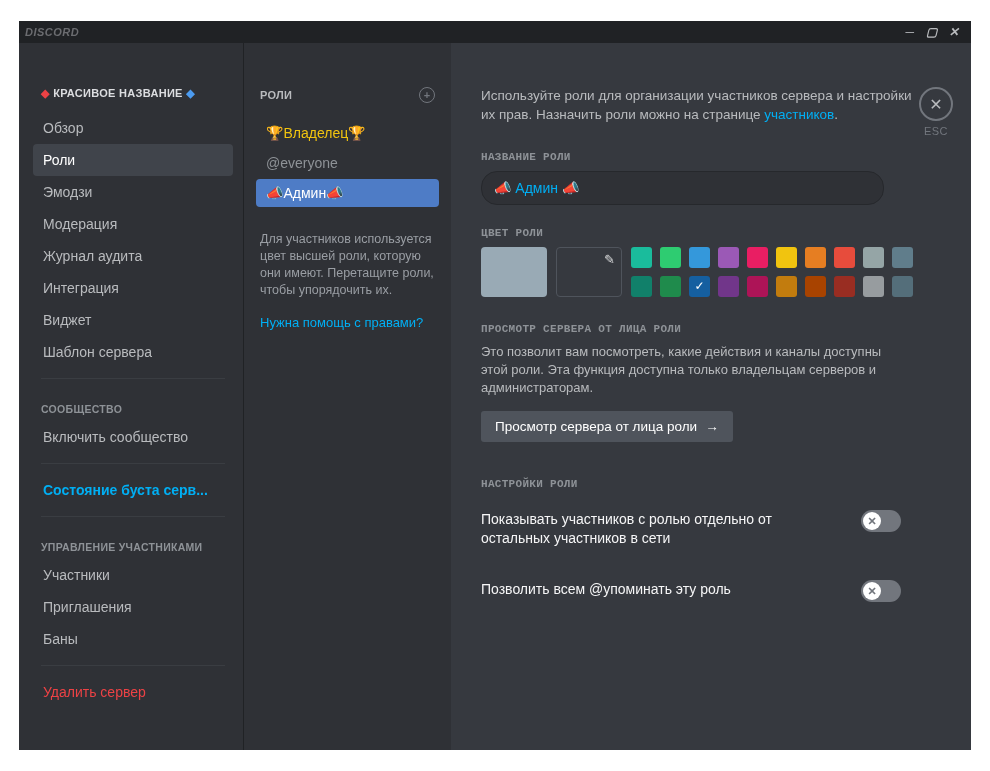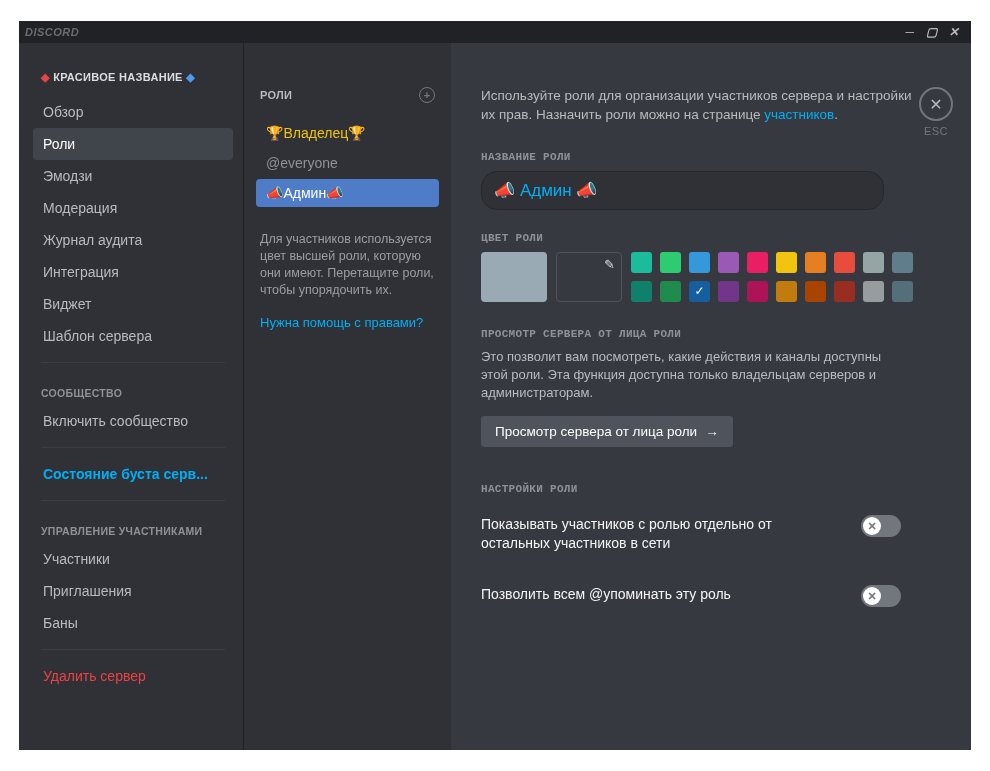--- a/index.html
+++ b/index.html
@@ -40,21 +40,21 @@
 .body-row {
   display: flex;
   flex: 1;
   min-height: 0;
 }
 
 .sidebar {
   width: 224px;
   background: #2f3136;
   color: #b9bbbe;
-  padding: 28px 10px 20px 14px;
+  padding: 44px 10px 20px 14px;
   overflow-y: hidden;
 }
 .sidebar .server-name {
   font-size: 11px;
   font-weight: 700;
   letter-spacing: 0.3px;
   color: #dcdde0;
   margin-bottom: 12px;
   padding-left: 8px;
 }
@@ -166,21 +166,21 @@
   letter-spacing: 0.3px;
   margin-bottom: 8px;
   font-family: Liberation Mono, monospace;
 }
 .role-name-input {
   width: 403px;
   background: #2f3136;
   border: 1px solid #26282c;
   border-radius: 16px;
   padding: 8px 12px;
-  font-size: 17px;
+  font-size: 14px;
   color: #00aff4;
   margin-bottom: 22px;
 }
 .color-section { margin-bottom: 26px; }
 .color-row { display: flex; align-items: flex-start; gap: 9px; }
 .color-default {
   width: 66px; height: 50px;
   border-radius: 4px;
   background: #99aab5;
 }

